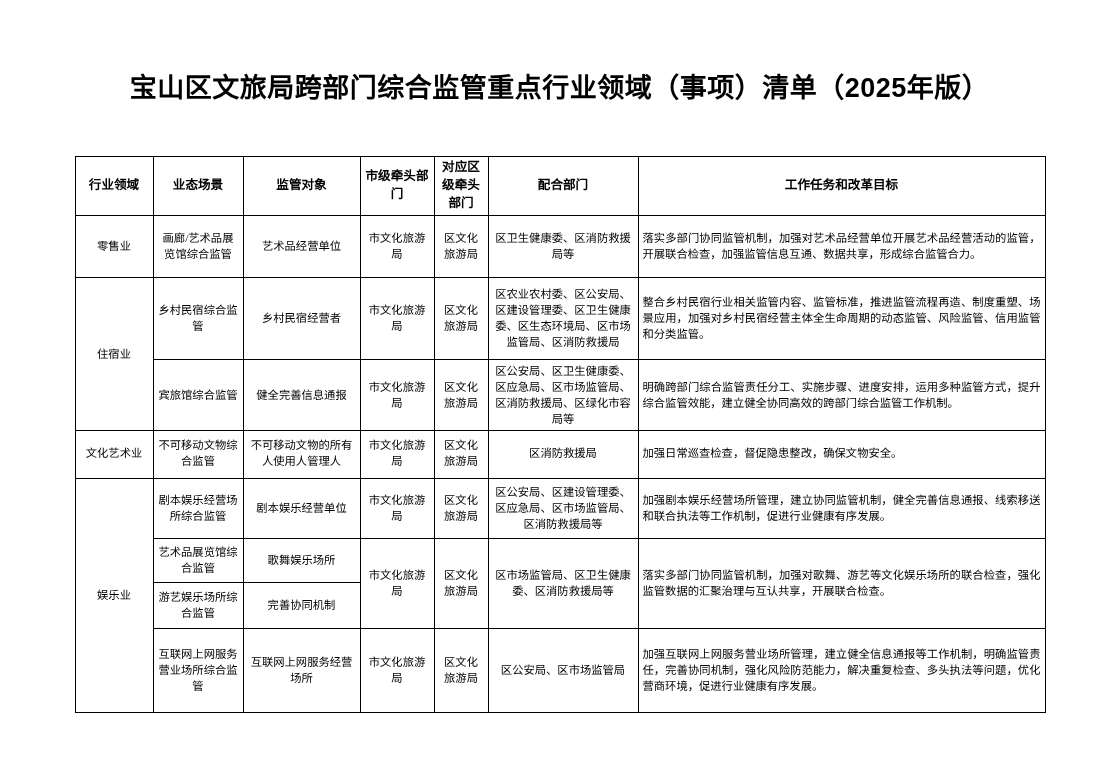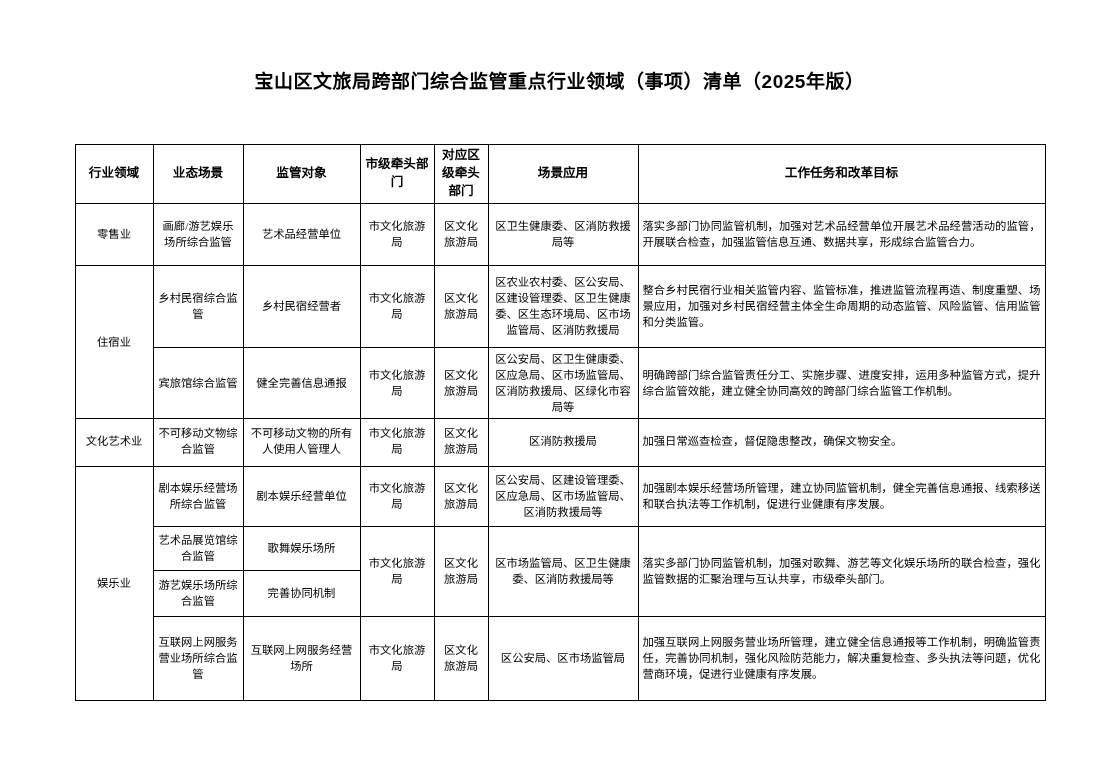--- a/index.html
+++ b/index.html
@@ -18,21 +18,21 @@
   .page {
     position: relative;
     width: 1119px;
     height: 760px;
     box-sizing: border-box;
   }
   .doc-title {
     text-align: center;
     font-family: "Liberation Sans", "DejaVu Sans", sans-serif;
     font-weight: bold;
-    font-size: 19px;
+    font-size: 27px;
     letter-spacing: 0.5px;
     margin: 0;
     padding-top: 66px;
     color: #000;
     white-space: nowrap;
   }
   .table-wrap {
     margin: 0 auto;
     padding-top: 51px;
     width: 970px;
@@ -110,29 +110,29 @@
         <col class="w-coop">
         <col class="w-task">
       </colgroup>
       <thead>
         <tr>
           <th>行业领域</th>
           <th>业态场景</th>
           <th>监管对象</th>
           <th>市级牵头部门</th>
           <th>对应区级牵头部门</th>
-          <th>场景应用</th>
+          <th>配合部门</th>
           <th>工作任务和改革目标</th>
         </tr>
       </thead>
       <tbody>
 
         <tr class="rowtall-1">
           <td class="c-center" rowspan="1">零售业</td>
-          <td class="c-center">画廊/游艺娱乐场所综合监管</td>
+          <td class="c-center">画廊/艺术品展览馆综合监管</td>
           <td class="c-center">艺术品经营单位</td>
           <td class="c-center">市文化旅游局</td>
           <td class="c-center">区文化旅游局</td>
           <td class="c-center">区卫生健康委、区消防救援局等</td>
           <td class="c-just">落实多部门协同监管机制，加强对艺术品经营单位开展艺术品经营活动的监管，开展联合检查，加强监管信息互通、数据共享，形成综合监管合力。</td>
         </tr>
 
         <tr class="rowtall-2">
           <td class="c-center" rowspan="2">住宿业</td>
           <td class="c-center">乡村民宿综合监管</td>
@@ -171,21 +171,21 @@
           <td class="c-center">区公安局、区建设管理委、区应急局、区市场监管局、区消防救援局等</td>
           <td class="c-just">加强剧本娱乐经营场所管理，建立协同监管机制，健全完善信息通报、线索移送和联合执法等工作机制，促进行业健康有序发展。</td>
         </tr>
 
         <tr class="rowtall-6">
           <td class="c-center">艺术品展览馆综合监管</td>
           <td class="c-center">歌舞娱乐场所</td>
           <td class="c-center" rowspan="2">市文化旅游局</td>
           <td class="c-center" rowspan="2">区文化旅游局</td>
           <td class="c-center" rowspan="2">区市场监管局、区卫生健康委、区消防救援局等</td>
-          <td class="c-just" rowspan="2">落实多部门协同监管机制，加强对歌舞、游艺等文化娱乐场所的联合检查，强化监管数据的汇聚治理与互认共享，市级牵头部门。</td>
+          <td class="c-just" rowspan="2">落实多部门协同监管机制，加强对歌舞、游艺等文化娱乐场所的联合检查，强化监管数据的汇聚治理与互认共享，开展联合检查。</td>
         </tr>
 
         <tr class="rowtall-7">
           <td class="c-center">游艺娱乐场所综合监管</td>
           <td class="c-center">完善协同机制</td>
         </tr>
 
         <tr class="rowtall-8">
           <td class="c-center">互联网上网服务营业场所综合监管</td>
           <td class="c-center">互联网上网服务经营场所</td>

